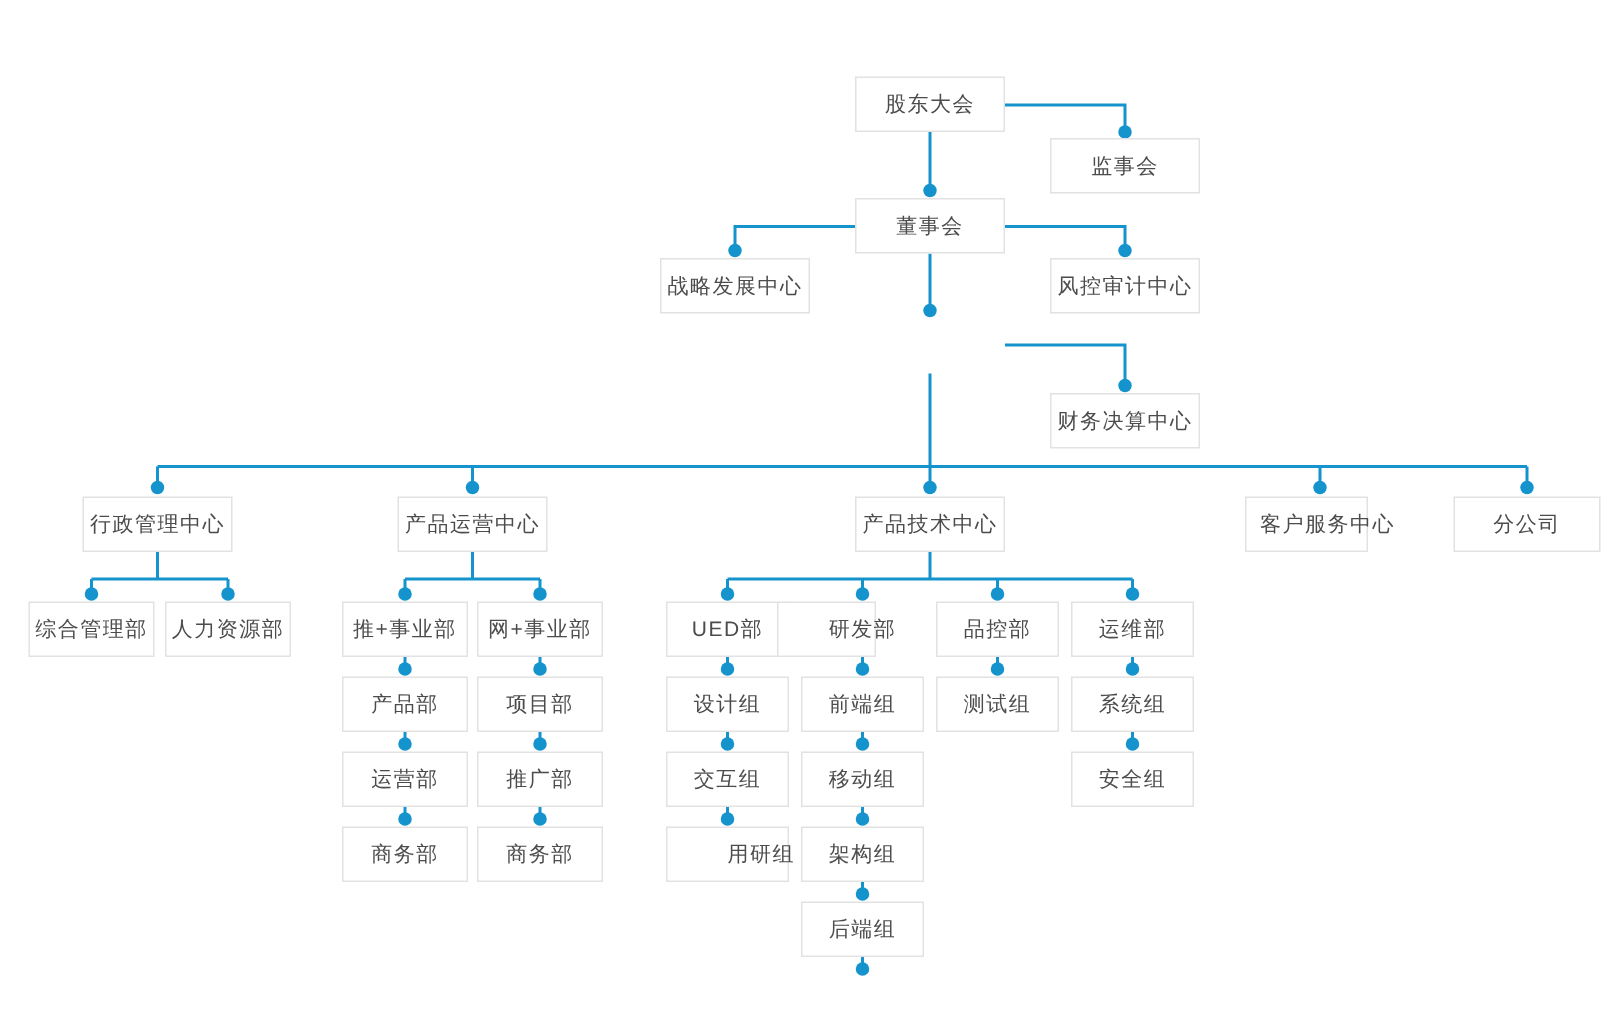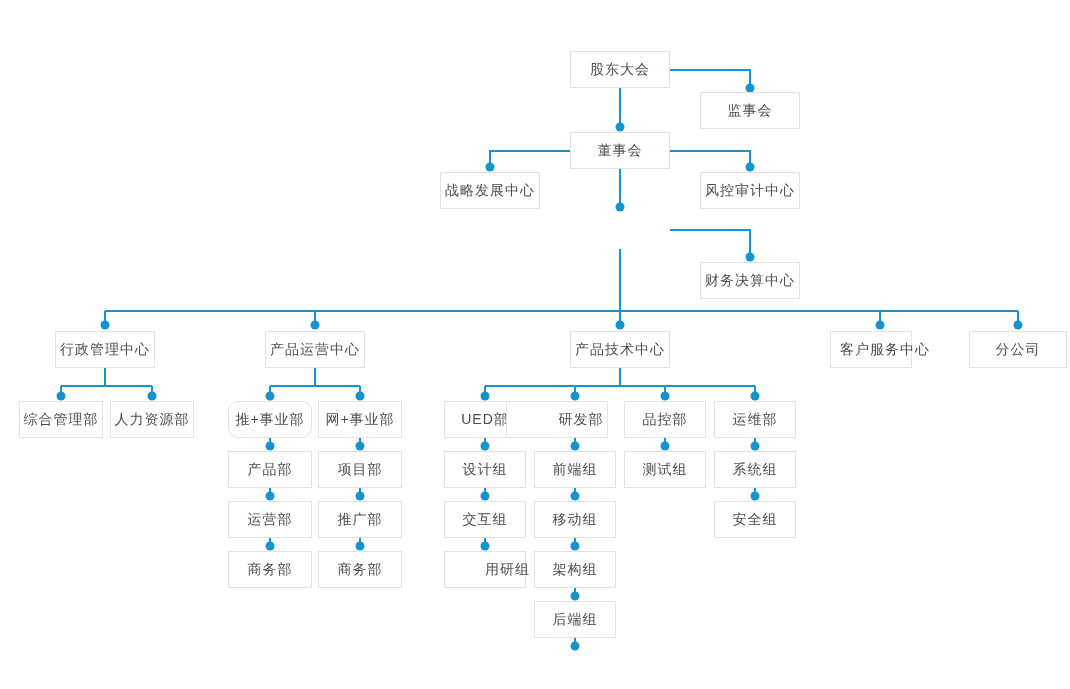--- a/index.html
+++ b/index.html
@@ -171,30 +171,30 @@
       </div>
       <div class="node" style="left: 969px; top: 331px; width: 98px; height: 37px;">
         <span>分公司</span>
       </div>
       <div class="node" style="left: 19px; top: 401px; width: 84px; height: 37px;">
         <span>综合管理部</span>
       </div>
       <div class="node" style="left: 110px; top: 401px; width: 84px; height: 37px;">
         <span>人力资源部</span>
       </div>
-      <div class="node" style="left: 228px; top: 401px; width: 84px; height: 37px; border-radius: 10px;">
+      <div class="node" style="left: 228px; top: 401px; width: 84px; height: 37px;">
         <span>推+事业部</span>
       </div>
       <div class="node" style="left: 318px; top: 401px; width: 84px; height: 37px;">
         <span>网+事业部</span>
       </div>
       <div class="node" style="left: 444px; top: 401px; width: 82px; height: 37px;">
         <span>UED部</span>
       </div>
-      <div class="node" style="left: 506px; top: 401px; width: 102px; height: 37px; padding-left: 48px;">
+      <div class="node" style="left: 518px; top: 401px; width: 66px; height: 37px; padding-left: 48px;">
         <span>研发部</span>
       </div>
       <div class="node" style="left: 624px; top: 401px; width: 82px; height: 37px;">
         <span>品控部</span>
       </div>
       <div class="node" style="left: 714px; top: 401px; width: 82px; height: 37px;">
         <span>运维部</span>
       </div>
       <div class="node" style="left: 228px; top: 451px; width: 84px; height: 37px;">
         <span>产品部</span>

